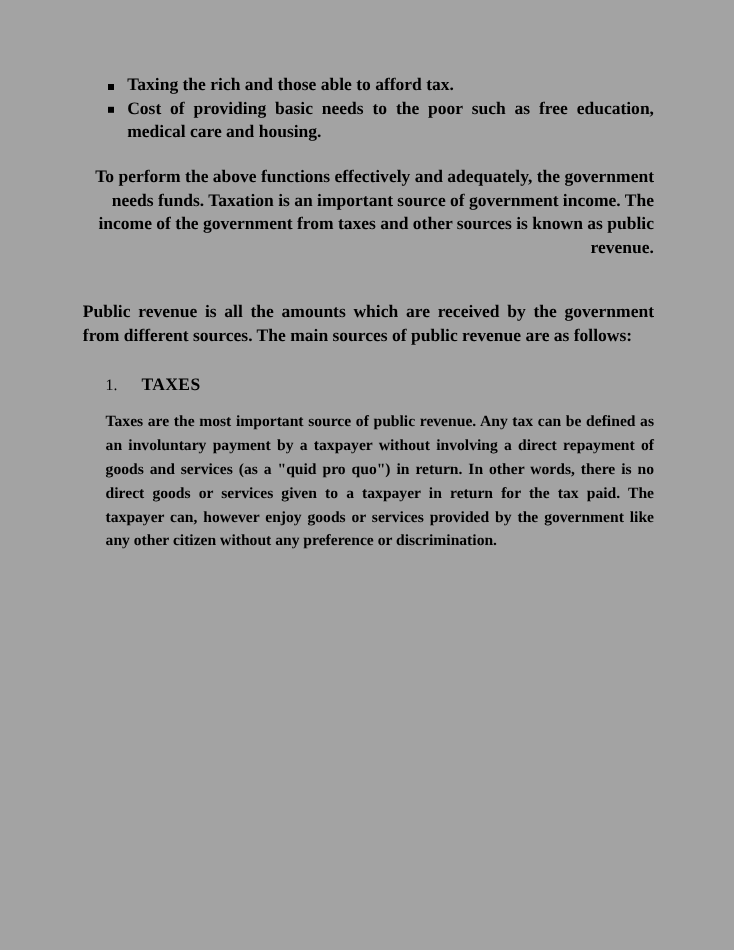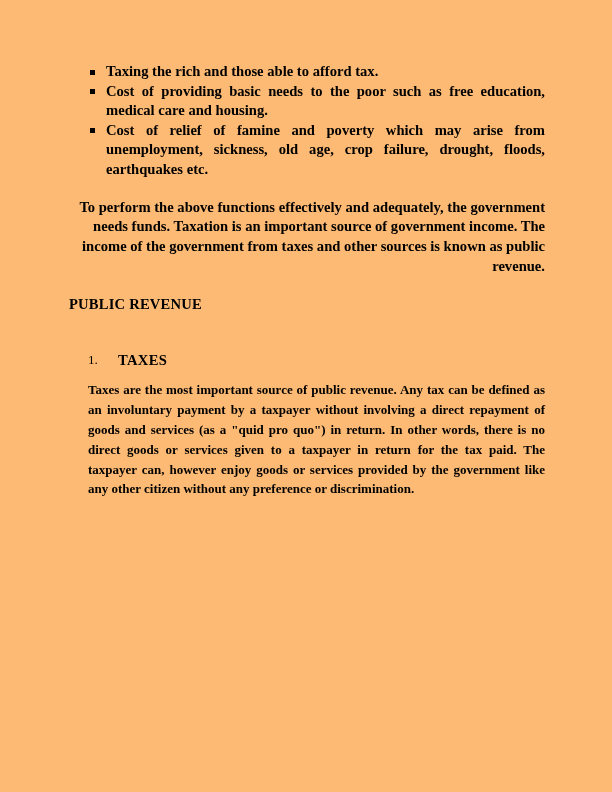--- a/index.html
+++ b/index.html
@@ -16,21 +16,21 @@
     color: #000000;
     -webkit-font-smoothing: antialiased;
   }
 
   .page {
     position: absolute;
     left: 0;
     top: 0;
     width: 612px;
     height: 792px;
-    background: #fdba74;
+    background: #a3a3a3;
   }
 
   .content {
     position: absolute;
     left: 69px;
     top: 62px;
     width: 476px;
   }
 
   
@@ -144,36 +144,32 @@
 
     <ul class="bullet-list">
       <li class="bullet-item">
         <span class="bullet-glyph"></span>
         <span class="bullet-text">Taxing the rich and those able to afford tax.</span>
       </li>
       <li class="bullet-item">
         <span class="bullet-glyph"></span>
         <span class="bullet-text">Cost of providing basic needs to the poor such as free education, medical care and housing.</span>
       </li>
-      <li class="bullet-item">
-        <span class="bullet-glyph"></span>
-        <span class="bullet-text">Cost of relief of famine and poverty which may arise from unemployment, sickness, old age, crop failure, drought, floods, earthquakes etc.</span>
-      </li>
     </ul>
 
     <div class="spacer-para-top"></div>
 
     <p class="para left">To perform the above functions effectively and adequately, the government needs funds. Taxation is an important source of government income. The income of the government from taxes and other sources is known as public revenue.</p>
 
     <div class="spacer-heading"></div>
 
-    <h2 class="heading">PUBLIC REVENUE</h2>
 
     <div class="spacer-after-heading"></div>
 
+    <p class="para justified">Public revenue is all the amounts which are received by the government from different sources. The main sources of public revenue are as follows:</p>
 
     <div class="spacer-before-num"></div>
 
     <ol class="numbered-list">
       <li class="numbered-item">
         <span class="num-marker">1.</span>
         <span class="num-label">TAXES</span>
       </li>
     </ol>
 

